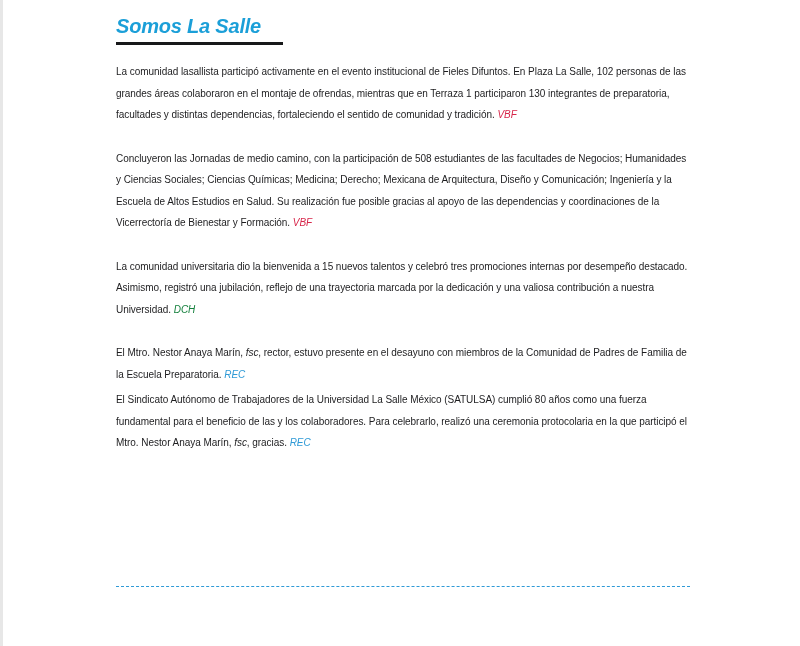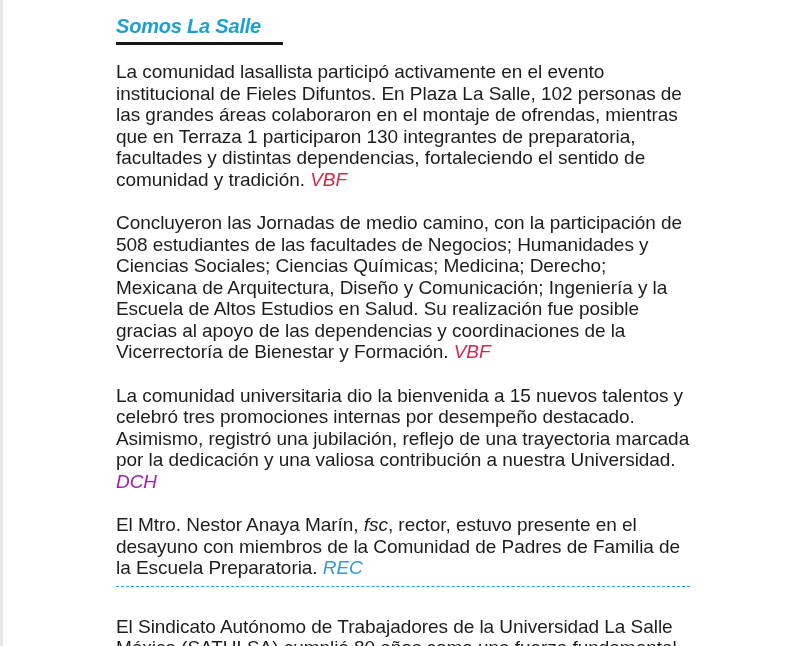--- a/index.html
+++ b/index.html
@@ -50,35 +50,35 @@
   .heading-underline {
     width: 167px;
     height: 3px;
     background: #17181a;
     margin-top: 3px;
     margin-bottom: 16px;
   }
   p.para {
     margin: 0 0 22px 0;
     font-family: "Liberation Sans", sans-serif;
-    font-size: 19px;
+    font-size: 10px;
     line-height: 21.5px;
     color: #1d1d1f;
     text-align: left;
     letter-spacing: -0.05px;
   }
   p.para.tight {
-    margin-bottom: 37px;
+    margin-bottom: 4px;
   }
   .src {
     font-style: italic;
     font-weight: normal;
   }
   .src-red { color: #d7264a; }
-  .src-pink { color: #a21caf; }
+  .src-pink { color: #15803d; }
   .src-blue { color: #2f9ad6; }
   .it { font-style: italic; }
   .divider {
     position: absolute;
     left: 116px;
     top: 586px;
     width: 574px;
     border-top: 1px dashed #2f9ad6;
     height: 0;
   }

